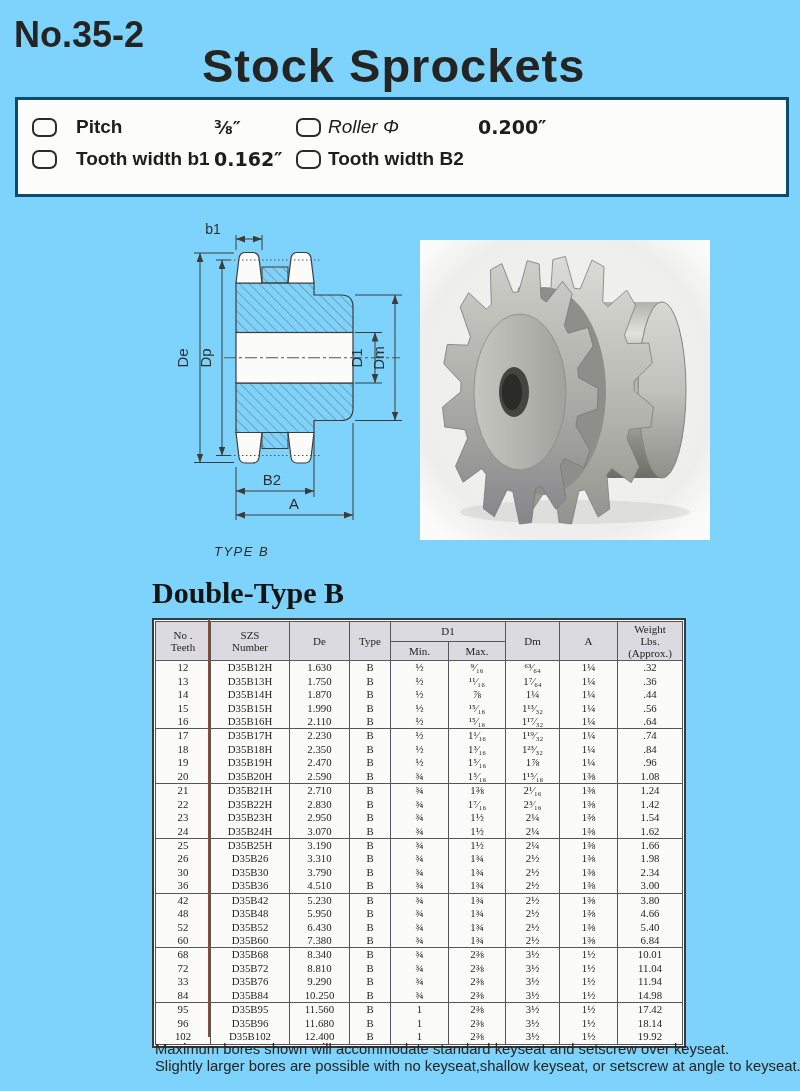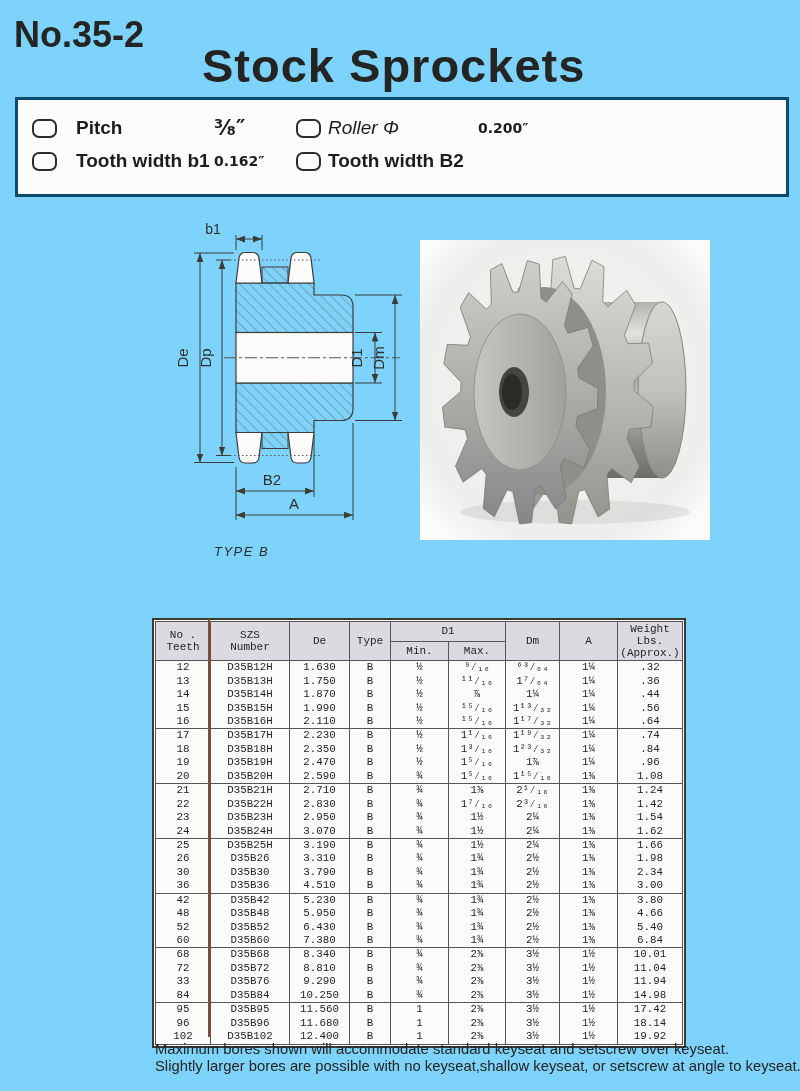--- a/index.html
+++ b/index.html
@@ -9,32 +9,32 @@
               letter-spacing:0;color:#242422;}
   .page-title{position:absolute;left:202px;top:18px;font-size:47px;font-weight:bold;
               letter-spacing:1px;color:#242422;margin-top:20px;}
   .specs-box{position:absolute;left:15px;top:97px;width:768px;height:94px;
              border:3px solid #0c4a6e;background:#fcfcfb;}
   .spec-grid{display:grid;grid-template-columns:44px 138px 82px 32px 150px 1fr;
              row-gap:10px;align-items:center;padding:16px 0 0 14px;}
   .cb{width:21px;height:15px;border:2px solid #2c2c2a;border-radius:7px;display:inline-block;}
   .spec-label{font-size:19px;font-weight:bold;white-space:nowrap;}
   .spec-label.lite{font-weight:normal;font-style:italic;}
-  .spec-value{font-size:14px;font-weight:bold;font-family:"DejaVu Sans",sans-serif;white-space:nowrap;}
-  .spec-value.frac{font-size:21px;}
+  .spec-value{font-size:19px;font-weight:bold;font-family:"DejaVu Sans",sans-serif;white-space:nowrap;}
+  .spec-value.frac{font-size:18px;}
   .diagram-svg{position:absolute;left:150px;top:205px;}
   .photo-svg{position:absolute;left:420px;top:240px;}
   .type-caption{position:absolute;left:214px;top:544px;font-size:13px;font-weight:normal;
                 font-style:italic;letter-spacing:1.5px;color:#2b2b29;}
   .table-title{position:absolute;left:152px;top:576px;font-size:30px;font-weight:bold;
                font-family:"Liberation Serif",serif;color:#141412;}
   .table-wrap{position:absolute;left:152px;top:618px;width:528px;
               border:2px solid #3a3a38;background:#fbfbfa;padding:1px;}
   table.parts{border-collapse:collapse;width:100%;table-layout:fixed;
-              font-family:Liberation Mono, monospace;color:#242422;}
+              font-family:Liberation Serif, serif;color:#242422;}
   table.parts th{border:1px solid #55555a;background:#dadae0;font-weight:normal;
                  font-size:11px;line-height:1.1;padding:1px 0;text-align:center;}
   table.parts td{border-left:1px solid #55555a;border-right:1px solid #55555a;
                  text-align:center;font-size:10.8px;height:13.45px;line-height:13.4px;
                  padding:0;white-space:nowrap;overflow:hidden;}
   table.parts tbody{border-top:1.5px solid #55555a;border-bottom:1.5px solid #55555a;}
   .accent-line{position:absolute;left:208px;top:619px;width:2px;height:418px;
                background:#8a4a30;z-index:5;}
   .footnotes{position:absolute;left:155px;top:1041px;width:660px;font-size:14.8px;
              line-height:17px;color:#232321;}
@@ -172,20 +172,21 @@
     <ellipse cx="242" cy="150" rx="24" ry="88" fill="url(#capGrad)" stroke="#84847e" stroke-width="1"></ellipse>
     <polygon fill="url(#gearBackGrad)" stroke="#7e7e78" stroke-width="0.8" points="228.8,103.1 232.3,123.0 214.1,141.2 214.3,151.0 233.4,166.8 230.8,187.1 209.5,189.3 206.9,198.2 219.2,226.7 211.2,242.7 191.7,228.5 186.9,234.4 189.7,269.0 178.1,277.0 164.8,249.7 158.9,251.2 151.6,284.0 139.0,282.3 135.0,248.0 129.3,244.9 113.5,268.3 102.8,257.2 109.1,223.9 104.9,216.8 84.3,225.6 78.0,207.6 93.0,182.8 91.3,173.4 70.5,165.5 70.1,144.8 90.4,134.3 91.6,124.6 75.5,101.8 80.9,83.1 102.0,89.3 105.8,81.7 97.9,49.2 108.1,36.8 124.9,58.3 130.5,54.4 132.8,19.7 145.3,16.4 154.1,48.2 160.1,49.0 172.0,20.1 184.0,26.7 182.8,61.5 187.9,66.8 206.7,50.2 215.5,65.1 204.5,95.0 207.5,103.6"></polygon>
     <ellipse cx="124" cy="151" rx="62" ry="104" fill="#8f8f89"></ellipse>
     <polygon fill="url(#gearFrontGrad)" stroke="#76767a" stroke-width="0.8" points="178.0,148.4 177.4,168.8 157.5,176.2 155.9,185.5 170.0,210.1 163.9,227.7 144.3,218.6 140.3,225.6 146.0,258.5 135.8,269.3 120.9,245.9 115.5,248.8 111.5,282.6 99.5,284.0 92.8,251.6 87.1,249.9 74.3,276.7 63.3,268.5 66.2,234.5 61.7,228.6 43.1,242.2 35.5,226.3 47.5,198.5 45.1,189.7 24.8,187.1 22.5,167.1 40.7,151.8 41.0,142.2 23.8,123.9 27.3,104.4 47.6,105.2 50.5,96.9 40.2,67.2 48.7,52.6 66.4,69.3 71.3,64.2 70.4,29.9 81.8,23.6 93.0,52.4 98.7,51.7 107.3,20.6 119.2,24.0 121.1,58.3 126.4,62.1 142.5,41.4 152.1,53.8 144.4,85.6 148.0,93.2 168.0,87.5 173.1,106.0 157.6,128.2 158.7,137.7"></polygon>
     <ellipse cx="100" cy="152" rx="46" ry="78" fill="url(#faceGrad)" stroke="#8a8a84" stroke-width="0.8"></ellipse>
     <ellipse cx="94" cy="152" rx="15" ry="25" fill="#45453f"></ellipse>
     <ellipse cx="92" cy="152" rx="10" ry="18" fill="#2b2b27"></ellipse>
   </svg>
 
   <div class="type-caption">TYPE B</div>
+  <div class="table-title">Double-Type B</div>
 
   <div class="table-wrap">
     <table class="parts" id="parts-table">
       <colgroup>
         <col style="width:55px">
           <col style="width:79px">
           <col style="width:60px">
         <col style="width:41px">
           <col style="width:58px">
           <col style="width:57px">

